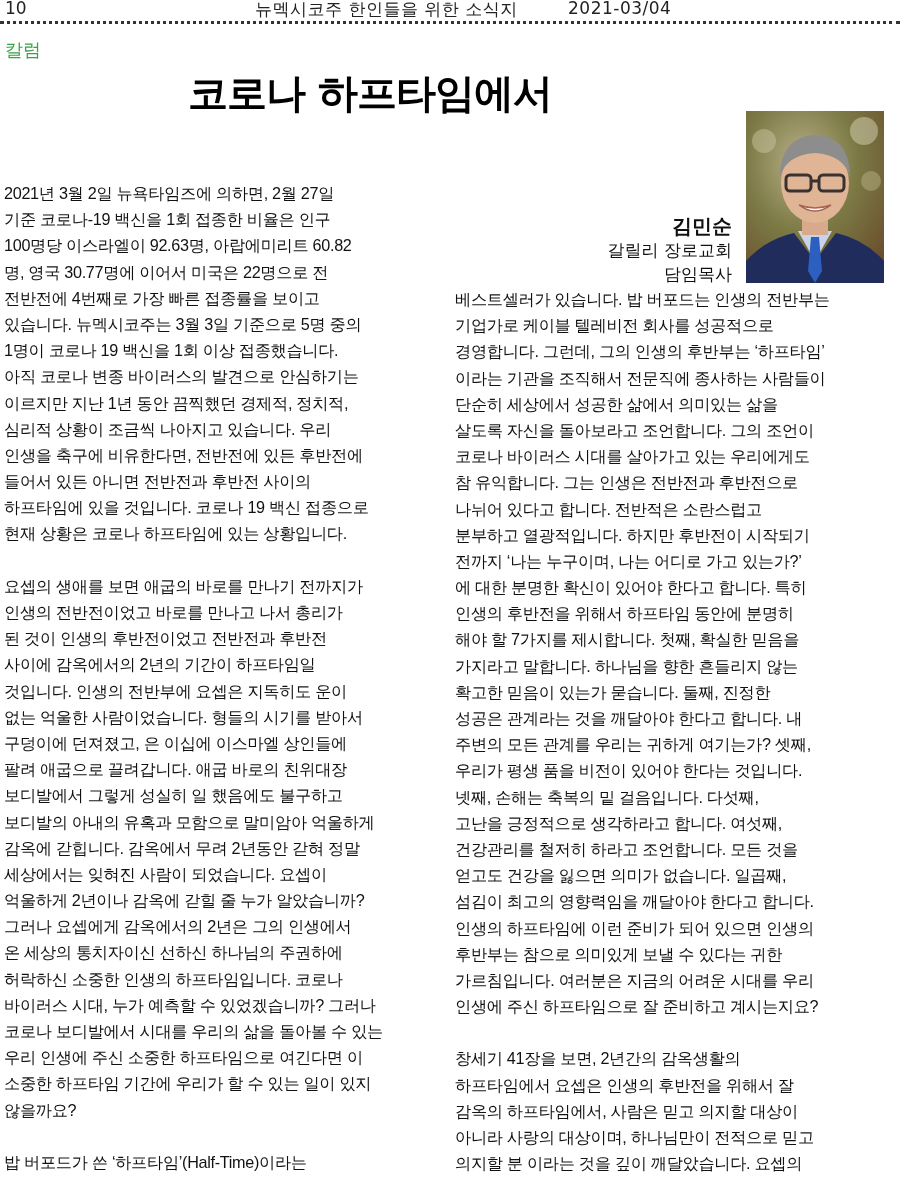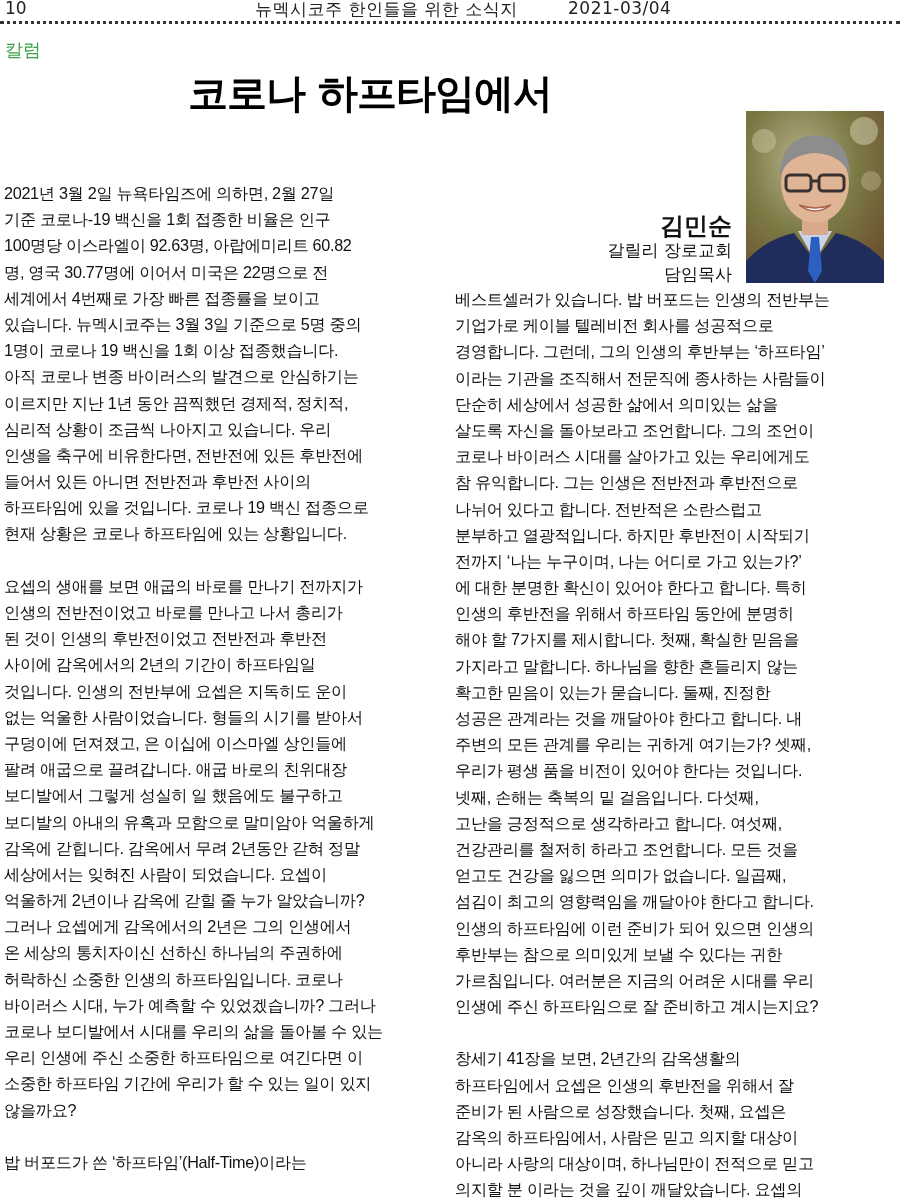--- a/index.html
+++ b/index.html
@@ -5,21 +5,21 @@
     html, body { margin: 0; padding: 0; background: #ffffff; }
     body { width: 900px; height: 1200px; position: relative; overflow: hidden; color: #111; }
     .header { position: absolute; left: 0; top: 0; width: 724px; height: 22px; font-family: "DejaVu Sans", sans-serif; font-size: 17px; color: #222; }
     .page-no { position: absolute; left: 5px; top: -2px; }
     .pub-title { position: absolute; left: 255px; top: -2px; letter-spacing: 0.5px; }
     .pub-date { position: absolute; left: 568px; top: -2px; letter-spacing: 0.5px; }
     .dotted-rule { position: absolute; left: 0; top: 21px; width: 900px; height: 0; border-top: 3px dotted #333; }
     .section-label { position: absolute; left: 5px; top: 38px; font-family: "DejaVu Sans", sans-serif; font-size: 18px; color: #3aa24a; }
     .headline { position: absolute; left: 0; top: 66px; width: 740px; text-align: center; font-family: "DejaVu Sans", sans-serif; font-weight: bold; font-size: 40px; letter-spacing: -1px; color: #000; }
     .byline { position: absolute; right: 168px; top: 214px; text-align: right; font-family: "DejaVu Serif", serif; font-size: 17px; line-height: 24px; color: #111; }
-    .byline .name { font-family: "DejaVu Sans", sans-serif; font-weight: bold; font-size: 24px; }
+    .byline .name { font-family: "DejaVu Sans", sans-serif; font-weight: bold; font-size: 20px; }
     .photo { position: absolute; left: 746px; top: 111px; width: 138px; height: 172px; overflow: hidden; background: #6b6a3e; }
     .col { position: absolute; font-family: Liberation Sans, sans-serif; font-size: 16.2px; line-height: 26.2px; color: #111; white-space: nowrap; letter-spacing: -0.3px; }
     .col-left { left: 4px; top: 180px; width: 440px; }
     .col-right { left: 455px; top: 286px; width: 440px; }
     .line { display: block; height: 26.2px; }
     .gap { display: block; height: 26.2px; }
   </style>
 </head>
 <body>
 
@@ -65,21 +65,21 @@
     <path d="M53 94 Q69 106 85 94 Q69 100 53 94 Z" fill="#ffffff" stroke="#a8624c" stroke-width="1.5"></path>
   </svg>
 </div>
 
 <div class="col col-left">
   <div>
     <span class="line">2021년 3월 2일 뉴욕타임즈에 의하면, 2월 27일</span>
     <span class="line">기준 코로나-19 백신을 1회 접종한 비율은 인구</span>
     <span class="line">100명당 이스라엘이 92.63명, 아랍에미리트 60.82</span>
     <span class="line">명, 영국 30.77명에 이어서 미국은 22명으로 전</span>
-    <span class="line">세계에서 4번째로 가장 빠른 접종률을 보이고</span>
+    <span class="line">전반전에 4번째로 가장 빠른 접종률을 보이고</span>
     <span class="line">있습니다. 뉴멕시코주는 3월 3일 기준으로 5명 중의</span>
     <span class="line">1명이 코로나 19 백신을 1회 이상 접종했습니다.</span>
     <span class="line">아직 코로나 변종 바이러스의 발견으로 안심하기는</span>
     <span class="line">이르지만 지난 1년 동안 끔찍했던 경제적, 정치적,</span>
     <span class="line">심리적 상황이 조금씩 나아지고 있습니다. 우리</span>
     <span class="line">인생을 축구에 비유한다면, 전반전에 있든 후반전에</span>
     <span class="line">들어서 있든 아니면 전반전과 후반전 사이의</span>
     <span class="line">하프타임에 있을 것입니다. 코로나 19 백신 접종으로</span>
     <span class="line">현재 상황은 코로나 하프타임에 있는 상황입니다.</span>
   </div>
@@ -141,18 +141,17 @@
     <span class="line">섬김이 최고의 영향력임을 깨달아야 한다고 합니다.</span>
     <span class="line">인생의 하프타임에 이런 준비가 되어 있으면 인생의</span>
     <span class="line">후반부는 참으로 의미있게 보낼 수 있다는 귀한</span>
     <span class="line">가르침입니다. 여러분은 지금의 어려운 시대를 우리</span>
     <span class="line">인생에 주신 하프타임으로 잘 준비하고 계시는지요?</span>
   </div>
   <span class="gap"></span>
   <div>
     <span class="line">창세기 41장을 보면, 2년간의 감옥생활의</span>
     <span class="line">하프타임에서 요셉은 인생의 후반전을 위해서 잘</span>
-    <span class="line">준비가 된 사람으로 성장했습니다. 첫째, 요셉은</span>
     <span class="line">감옥의 하프타임에서, 사람은 믿고 의지할 대상이</span>
     <span class="line">아니라 사랑의 대상이며, 하나님만이 전적으로 믿고</span>
     <span class="line">의지할 분 이라는 것을 깊이 깨달았습니다. 요셉의</span>
   </div>
 </div>
 
 </body></html>

